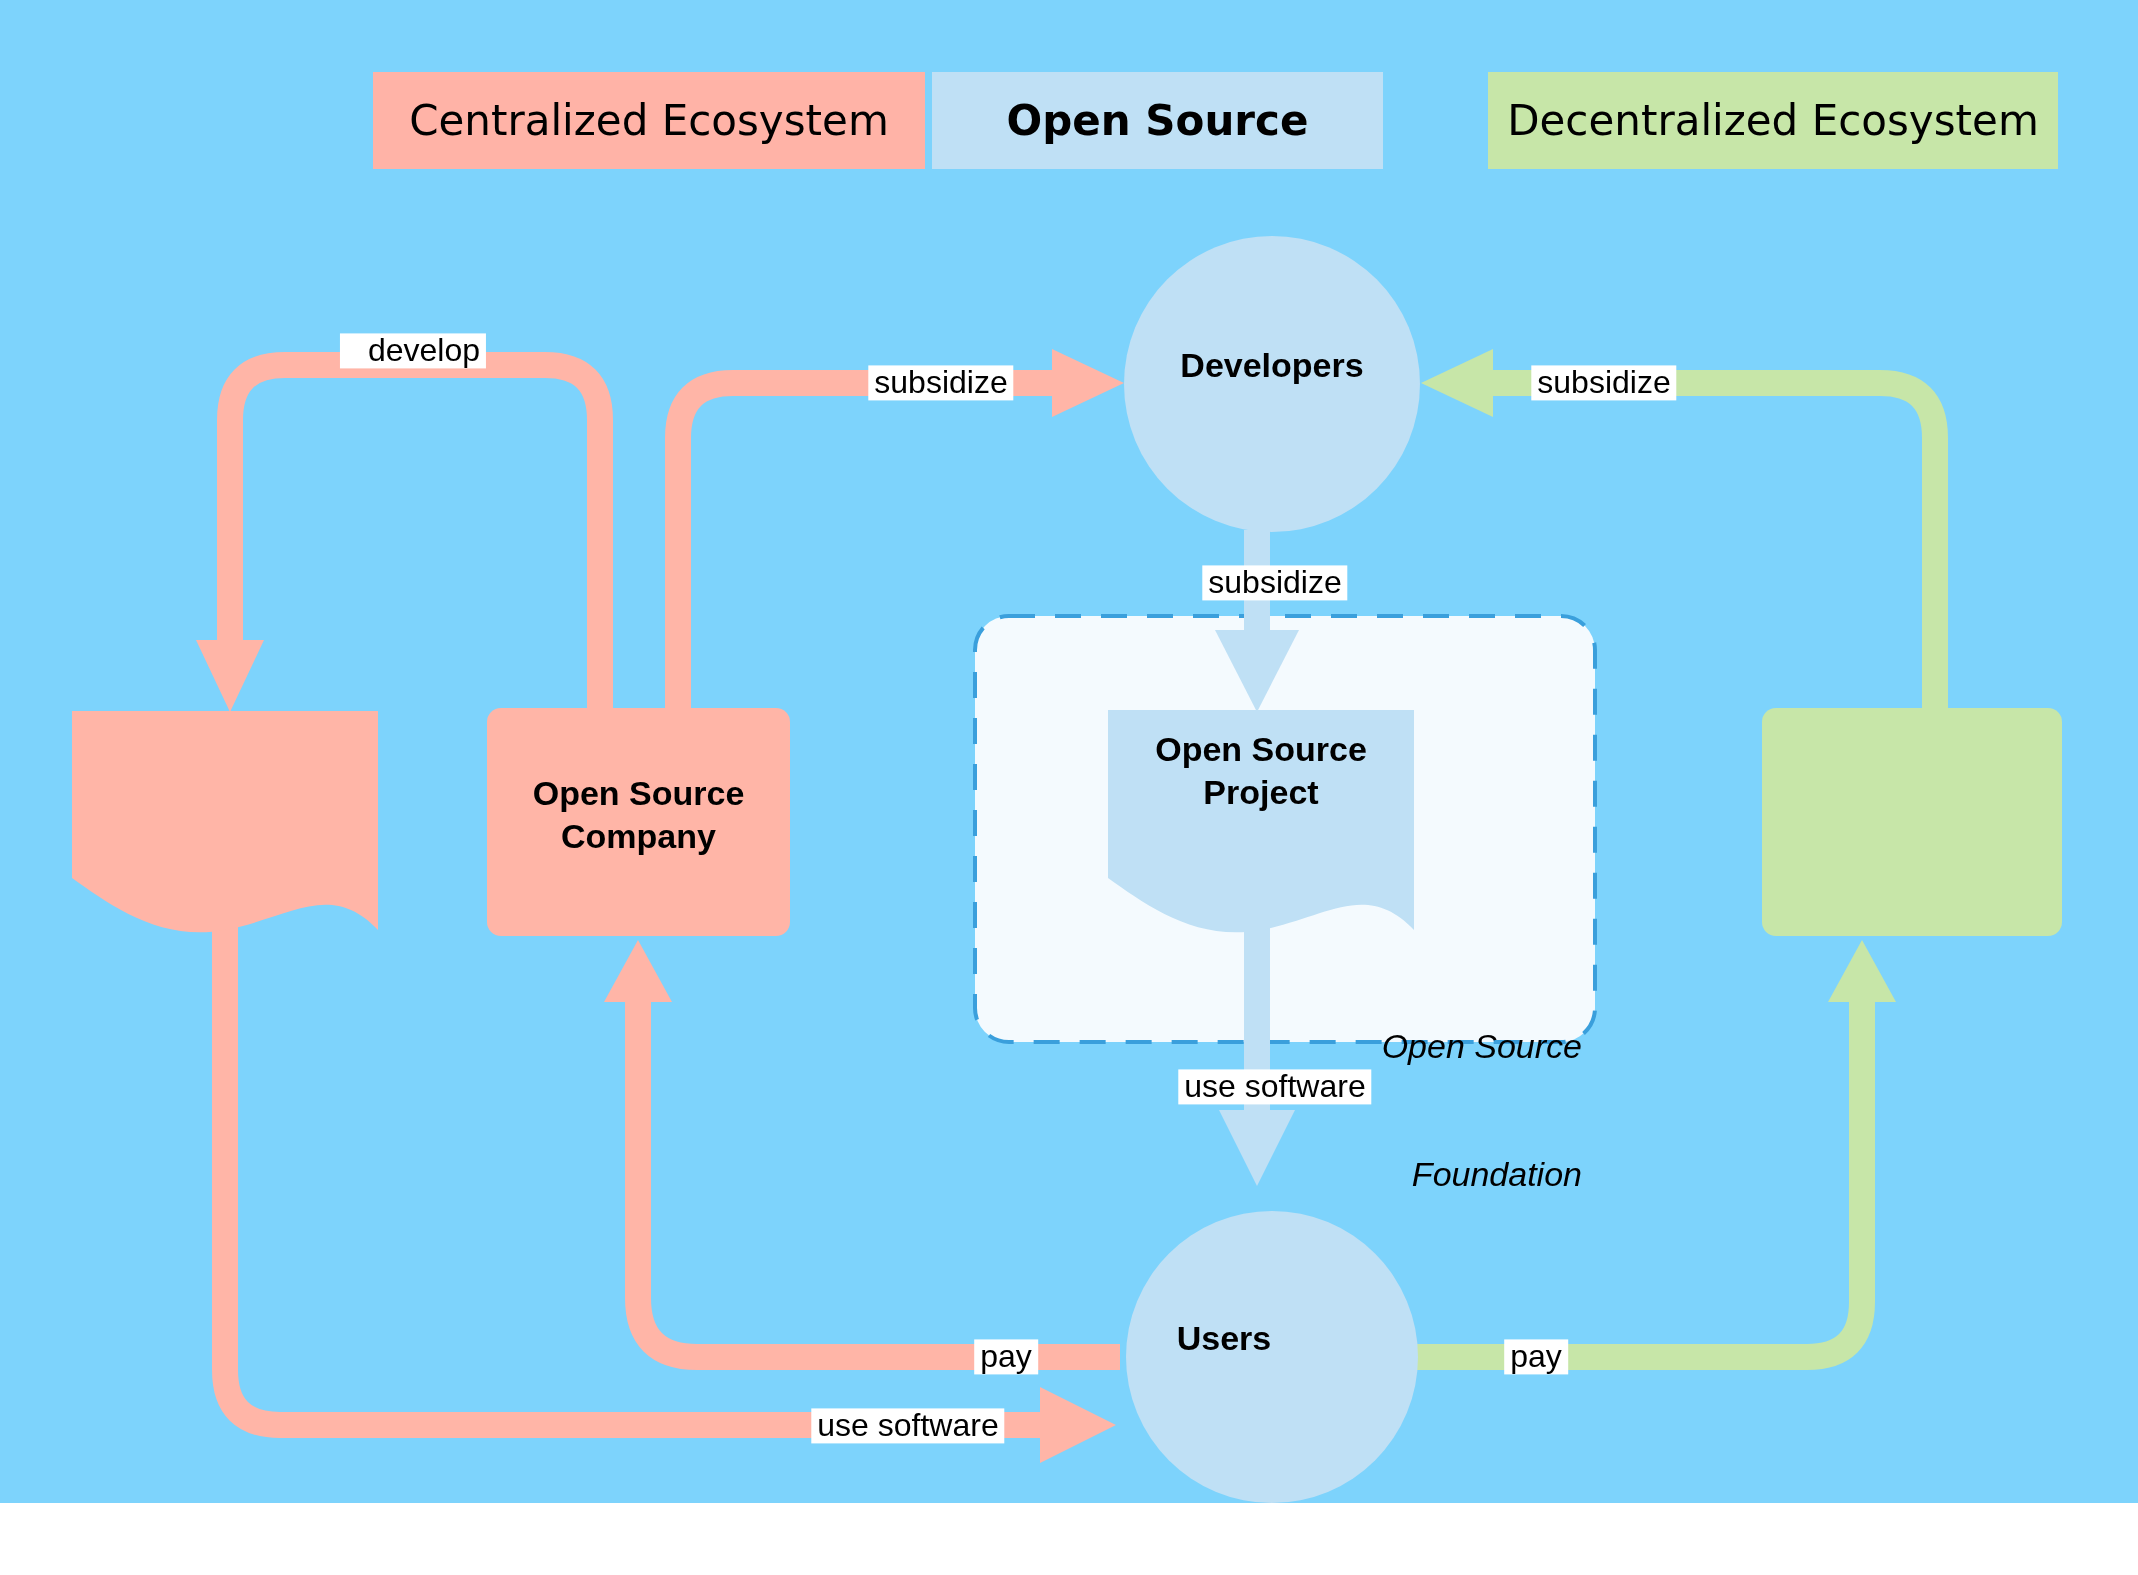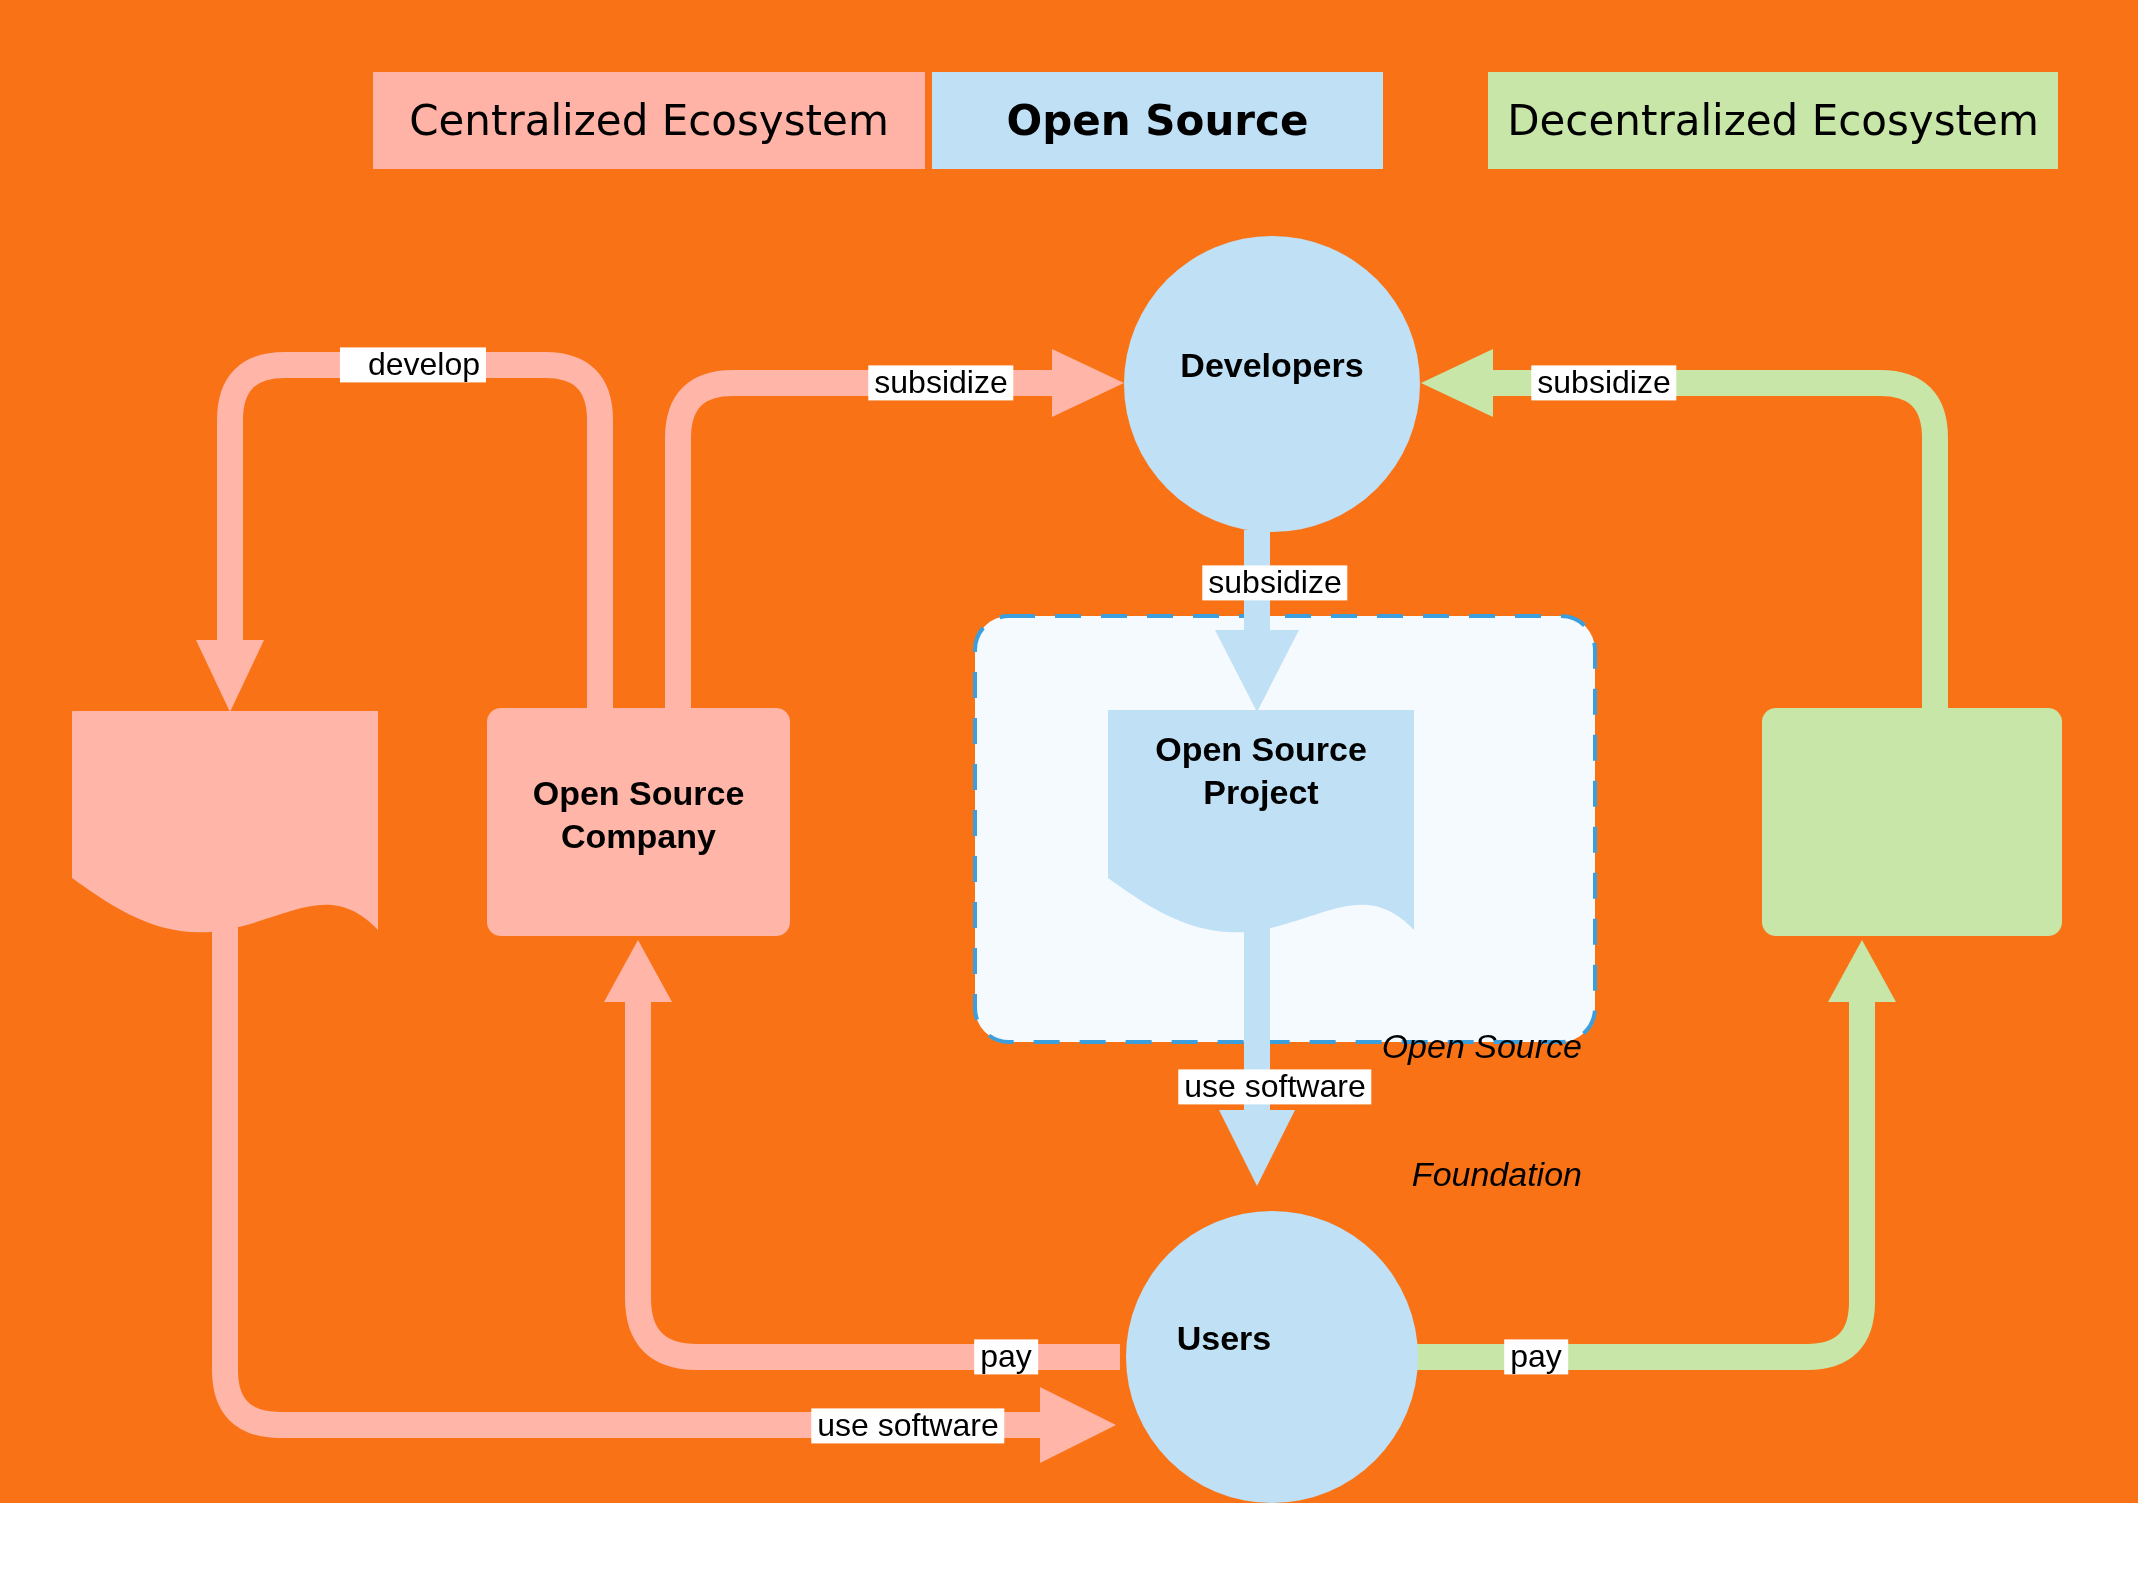--- a/index.html
+++ b/index.html
@@ -10,21 +10,21 @@
   body {
     width: 2138px;
     height: 1575px;
     font-family: "Liberation Sans", sans-serif;
     overflow: hidden;
   }
   #stage {
     position: relative;
     width: 2138px;
     height: 1503px;
-    background: #f97316;
+    background: #7dd3fc;
   }
   #diagram {
     position: absolute;
     top: 0;
     left: 0;
     width: 2138px;
     height: 1575px;
   }
   .legend-box {
     position: absolute;
@@ -164,21 +164,21 @@
     <span>Open Source</span>
     <span>Company</span>
   </div>
 
 
   <div class="cluster-label" style="left:1370px; top:940px; width:212px;">
     <div>Open Source</div>
     <div>Foundation</div>
   </div>
 
-  <div class="edge-label" style="left:413px; top:365px;padding-left:28px;">develop</div>
+  <div class="edge-label" style="left:413px; top:351px;padding-left:28px;">develop</div>
 
   <div class="edge-label" style="left:941px; top:383px;">subsidize</div>
 
   <div class="edge-label" style="left:1604px; top:383px;">subsidize</div>
 
   <div class="edge-label" style="left:1275px; top:583px;">subsidize</div>
 
   <div class="edge-label" style="left:1275px; top:1087px;">use software</div>
 
   <div class="edge-label" style="left:1006px; top:1357px;">pay</div>

